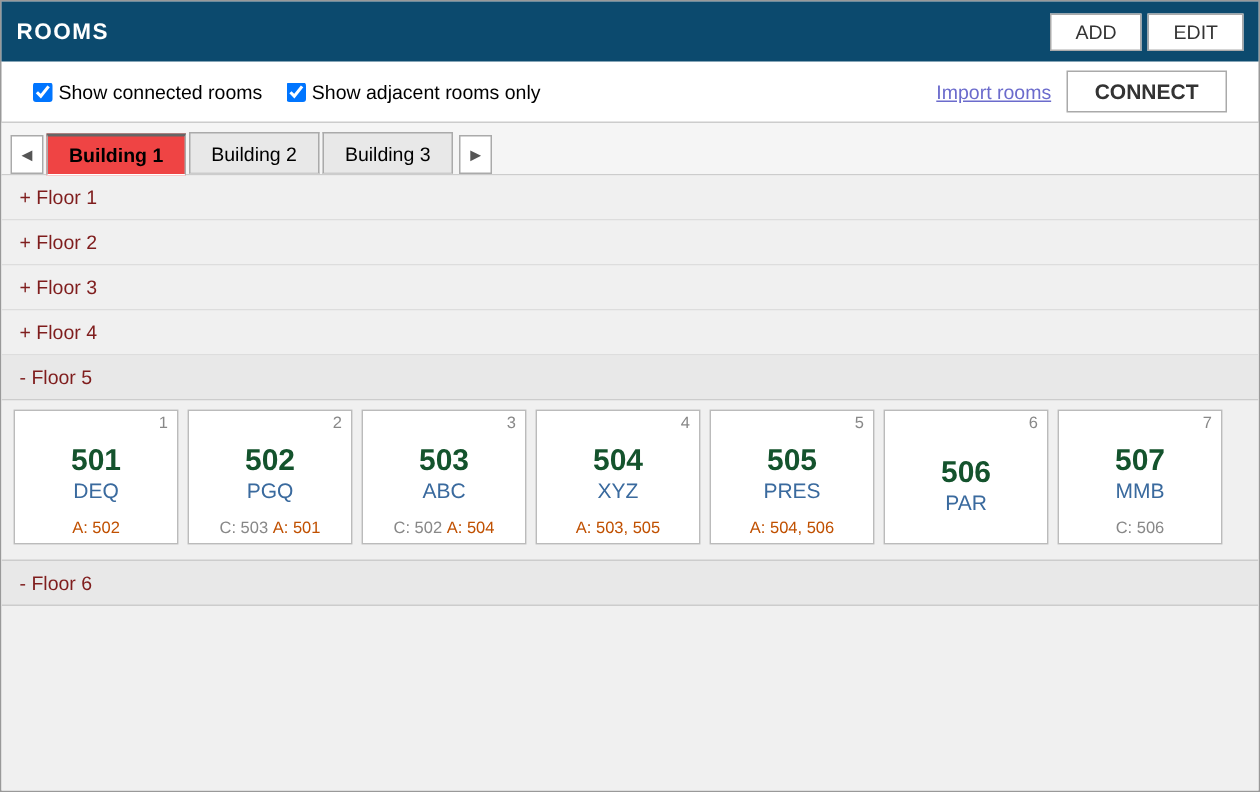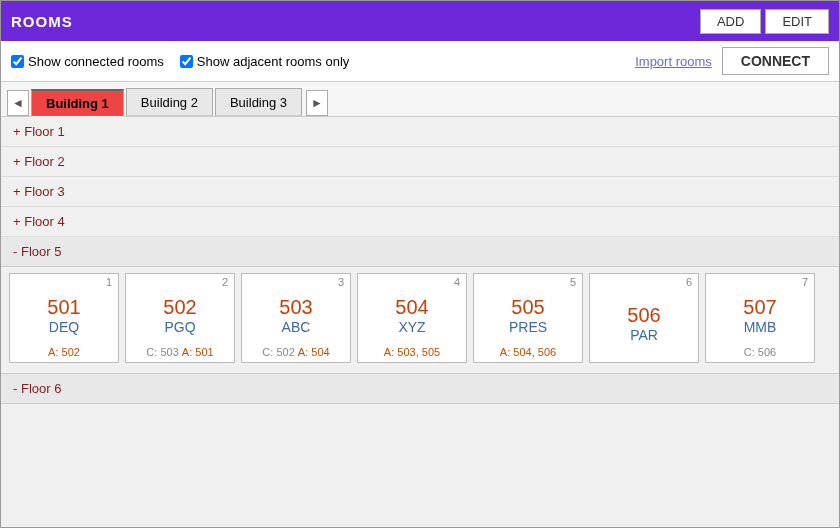--- a/index.html
+++ b/index.html
@@ -1,20 +1,20 @@
 <!DOCTYPE html>
 <html><head>
   <meta charset="utf-8">
   <style>
     * { box-sizing: border-box; margin: 0; padding: 0; }
     body { font-family: Arial, sans-serif; font-size: 13px; background: #fff; width: 840px; height: 528px; overflow: hidden; }
 
     
     .header {
-      background: #6d28d9;
+      background: #0c4a6e;
       color: #fff;
       display: flex;
       align-items: center;
       justify-content: space-between;
       padding: 0 10px;
       height: 40px;
     }
     .header-title {
       font-size: 15px;
       font-weight: bold;
@@ -30,21 +30,21 @@
       border: 1px solid #aaa;
       padding: 4px 16px;
       cursor: pointer;
       font-size: 13px;
     }
 
     
     .toolbar {
       display: flex;
       align-items: center;
-      padding: 6px 10px;
+      padding: 6px 21px;
       border-bottom: 1px solid #ccc;
       gap: 4px;
     }
     .toolbar-left {
       display: flex;
       align-items: center;
       gap: 16px;
       flex: 1;
     }
     .checkbox-label {
@@ -165,22 +165,22 @@
     }
     .room-card-main {
       display: flex;
       flex-direction: column;
       align-items: center;
       justify-content: center;
       flex: 1;
     }
     .room-code {
       font-size: 20px;
-      color: #c2410c;
-      font-weight: normal;
+      color: #14532d;
+      font-weight: bold;
       text-align: left;
       line-height: 1.2;
     }
     .room-name {
       font-size: 14px;
       color: #3a6a9e;
       text-align: center;
     }
     .room-footer {
       font-size: 11px;

